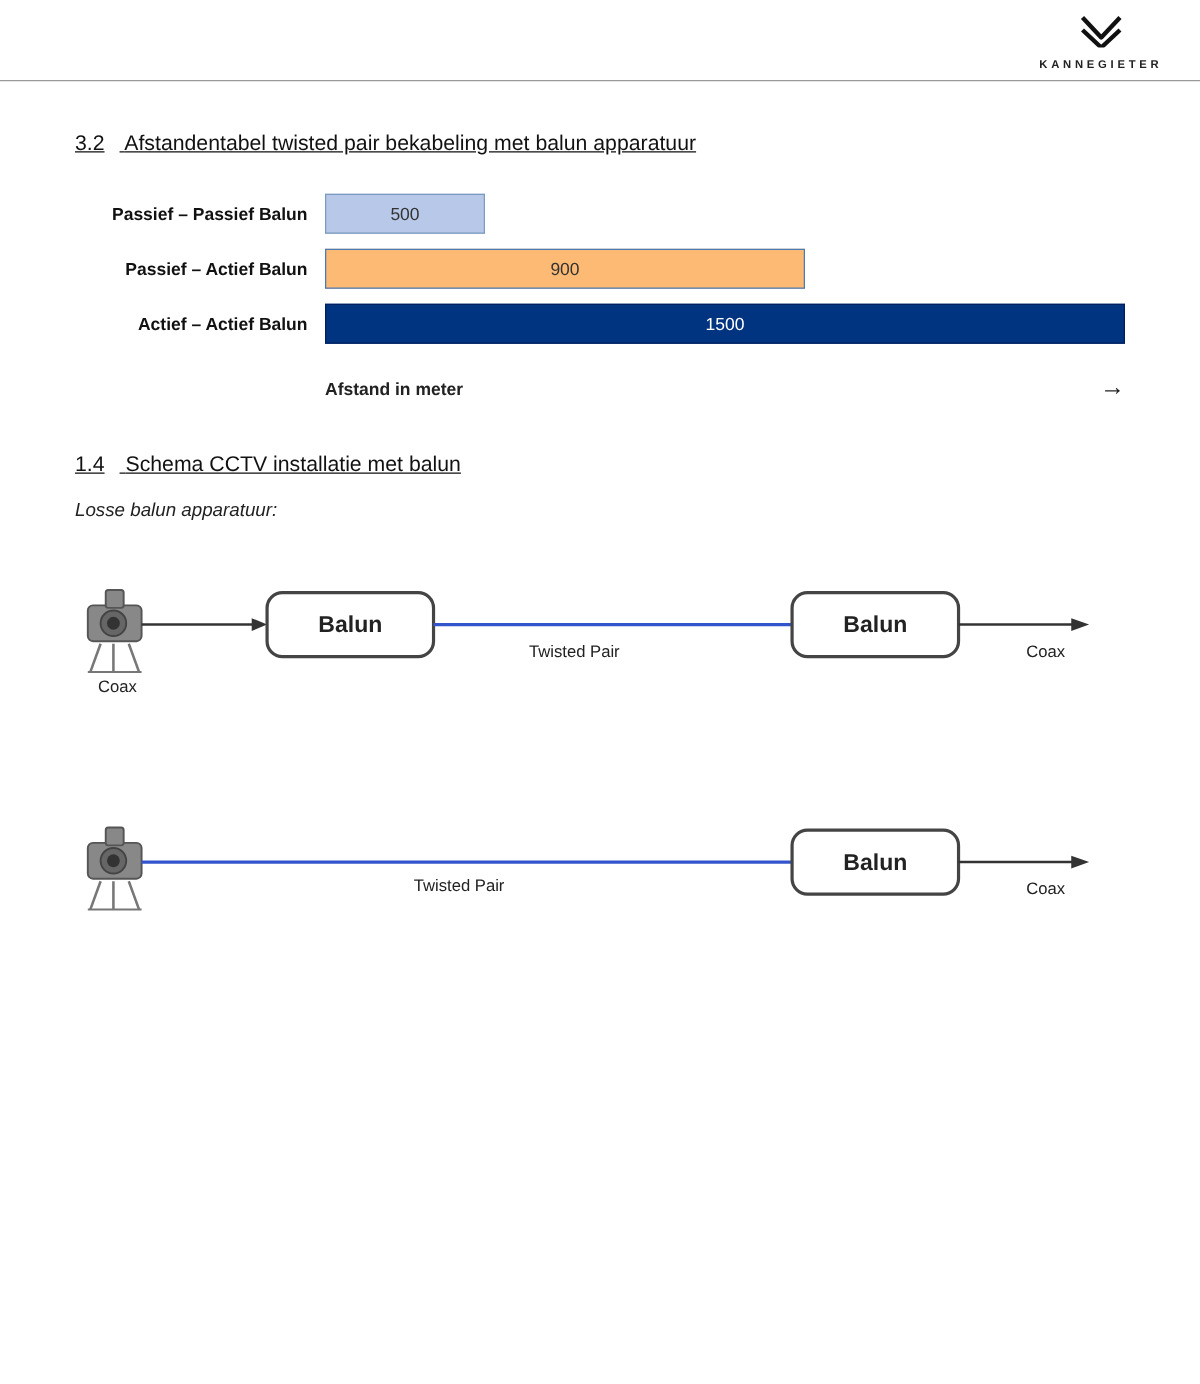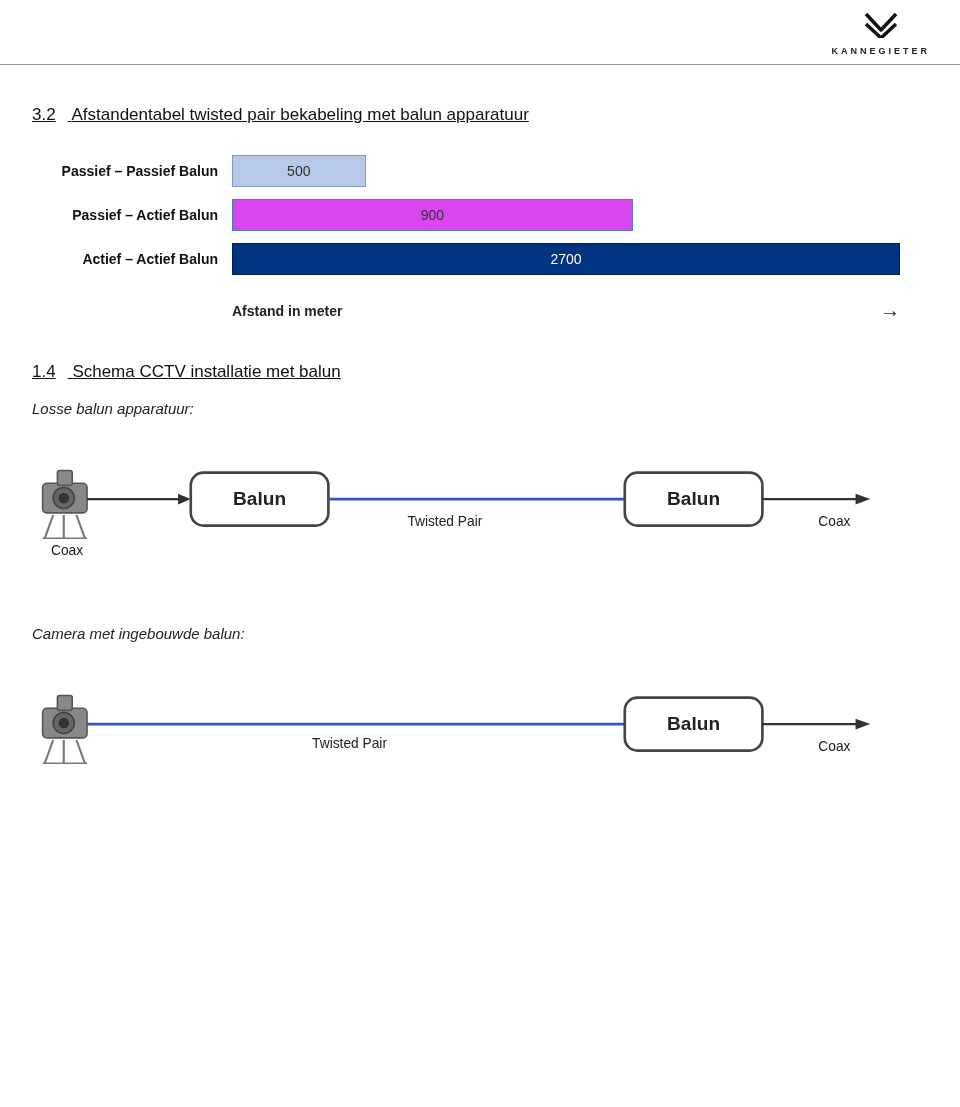--- a/index.html
+++ b/index.html
@@ -33,21 +33,21 @@
     .logo-text {
       font-size: 9px;
       letter-spacing: 3px;
       font-weight: bold;
       color: #222;
       margin-top: 2px;
     }
 
     
     .content {
-      padding: 40px 60px 40px 32px;
+      padding: 40px 60px 40px 60px;
     }
 
     .section-title {
       font-size: 17px;
       font-weight: normal;
       text-decoration: underline;
       margin-bottom: 18px;
       color: #111;
     }
     .section-title span.num {
@@ -91,21 +91,21 @@
       justify-content: center;
       font-size: 14px;
       color: #333;
       position: relative;
     }
     .bar-light {
       background: #b8c8e8;
       border: 1px solid #7a9bbf;
     }
     .bar-medium {
-      background: #d946ef;
+      background: #fdba74;
       border: 1px solid #4a7ab8;
     }
     .bar-dark {
       background: #003380;
       color: #fff;
       border: 1px solid #001f5e;
     }
 
     .chart-axis {
       display: flex;
@@ -190,21 +190,21 @@
       <div class="chart-row">
         <div class="chart-label">Passief – Actief Balun</div>
         <div class="chart-bar-area">
           <div class="chart-bar bar-medium" style="width: 60%;">900</div>
         </div>
       </div>
 
       <div class="chart-row">
         <div class="chart-label">Actief – Actief Balun</div>
         <div class="chart-bar-area">
-          <div class="chart-bar bar-dark" style="width: 100%;">2700</div>
+          <div class="chart-bar bar-dark" style="width: 100%;">1500</div>
         </div>
       </div>
 
       <div class="chart-axis">
         <span class="axis-label">Afstand in meter</span>
         <span class="axis-arrow">→</span>
       </div>
     </div>
   </div>
 
@@ -250,21 +250,20 @@
         <text x="625" y="61" font-size="18" font-weight="bold" font-family="Arial" fill="#222" text-anchor="middle">Balun</text>
 
         <line x1="690" y1="55" x2="780" y2="55" stroke="#333" stroke-width="2"></line>
 
         <polygon points="778,50 792,55 778,60" fill="#333"></polygon>
 
         <text x="758" y="80" font-size="13" font-family="Arial" fill="#222" text-anchor="middle">Coax</text>
       </svg>
     </div>
 
-    <div class="subsection-label">Camera met ingebouwde balun:</div>
 
     <div class="diagram2">
       <svg viewBox="0 0 820 140" xmlns="http://www.w3.org/2000/svg">
 
         <g transform="translate(10, 20)">
           <rect x="0" y="20" width="42" height="28" rx="4" fill="#888" stroke="#555" stroke-width="1.5"></rect>
           <circle cx="20" cy="34" r="10" fill="#666" stroke="#444" stroke-width="1.5"></circle>
           <circle cx="20" cy="34" r="5" fill="#333"></circle>
           <rect x="14" y="8" width="14" height="14" rx="2" fill="#888" stroke="#555" stroke-width="1.5"></rect>
           <line x1="10" y1="50" x2="2" y2="72" stroke="#777" stroke-width="2"></line>

